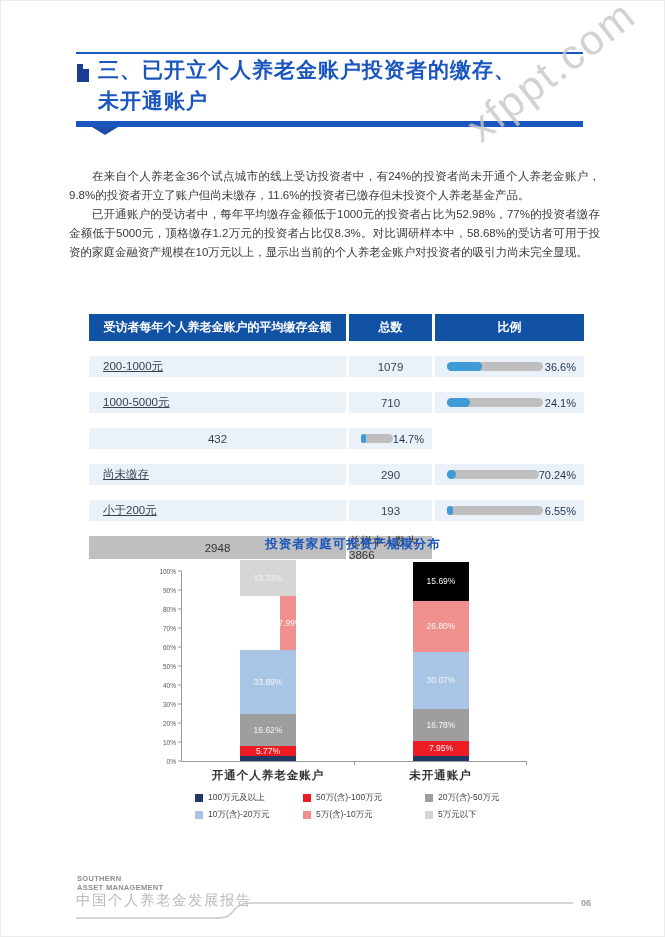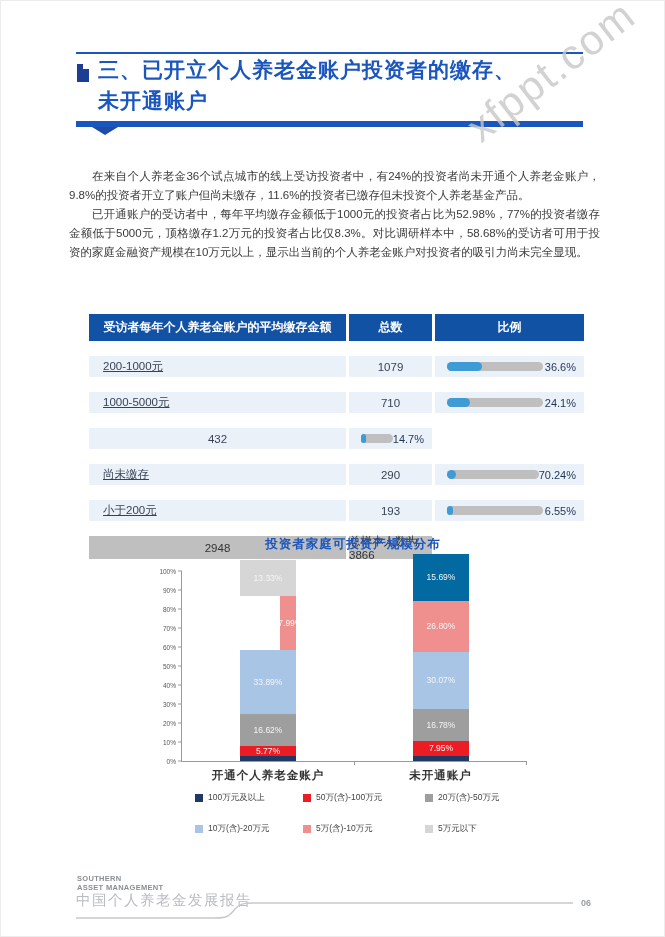--- a/index.html
+++ b/index.html
@@ -59,21 +59,21 @@
   .ytick { position:absolute; right:100%; display:flex; align-items:center; transform:translateY(50%); }
   .ytick-label { font-size:6.5px; color:#555; margin-right:2px; }
   .ytick-mark { width:4px; height:1px; background:#9a9a9a; }
   .bar { position:absolute; bottom:0; width:56px; display:flex; flex-direction:column-reverse; }
   .seg { display:flex; align-items:center; justify-content:center; color:#f4f4f4;
          font-size:8.5px; overflow:hidden; flex:none; }
   .xtick { position:absolute; top:100%; width:1px; height:4px; background:#9a9a9a; }
   .xlabel { position:absolute; top:100%; margin-top:7px; width:172px; text-align:center;
             font-weight:bold; font-size:11.5px; color:#333; letter-spacing:1px; }
   .legend { margin:30px 0 0 42px; display:grid; grid-template-columns:108px 122px 100px;
-            row-gap:19px; font-size:8.5px; color:#444; }
+            row-gap:5px; font-size:8.5px; color:#444; }
   .legend-item { display:flex; align-items:center; }
   .swatch { width:8px; height:8px; flex:none; margin-right:5px; }
 
   
   .brand { position:absolute; left:76px; top:873px; font-size:7.5px; font-weight:bold;
            color:#8A8F94; line-height:9px; letter-spacing:.3px; }
   .report-title { position:absolute; left:75px; top:890px; font-size:14.5px; color:#b9bcc0; letter-spacing:1.5px; }
   .swoosh { position:absolute; left:75px; top:895px; }
   .page-num { position:absolute; left:580px; top:897px; font-size:9px; font-weight:bold; color:#9a9ea3; }
 </style>
@@ -213,21 +213,21 @@
           <div class="seg" style="height: 53.181px; background: rgb(240, 144, 142); margin-left: 40px;">27.99%</div>
           <div class="seg" style="height: 36px; background: rgb(214, 214, 214);">13.33%</div>
         </div>
         <div class="xlabel" style="left: 0px;">开通个人养老金账户</div>
         <div class="bar" style="left: 231px;">
           <div class="seg" style="height: 5.149px; background: rgb(31, 56, 100);"></div>
           <div class="seg" style="height: 15.105px; background: rgb(236, 28, 36);">7.95%</div>
           <div class="seg" style="height: 31.882px; background: rgb(158, 158, 158);">16.78%</div>
           <div class="seg" style="height: 57.133px; background: rgb(169, 197, 229);">30.07%</div>
           <div class="seg" style="height: 50.92px; background: rgb(240, 144, 142);">26.80%</div>
-          <div class="seg" style="height: 47px; background: #0369a1;">15.69%</div>
+          <div class="seg" style="height: 39px; background: #000000;">15.69%</div>
         </div>
         <div class="xlabel" style="left: 172.5px;">未开通账户</div>
         <div class="xtick" style="left: 172px;"></div>
         <div class="xtick" style="left: 344px;"></div>
       </div>
     <div class="legend">
         <div class="legend-item">
           <span class="swatch" style="background: rgb(31, 56, 100);"></span>
           <span>100万元及以上</span>
         </div>

